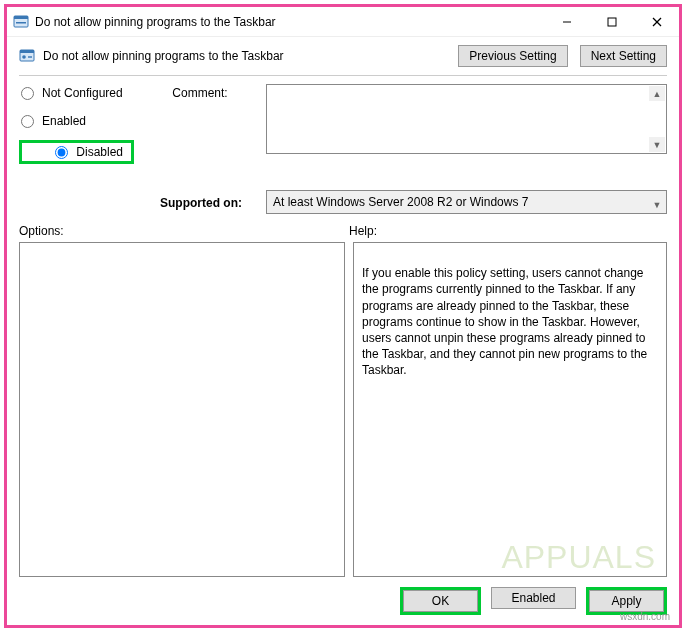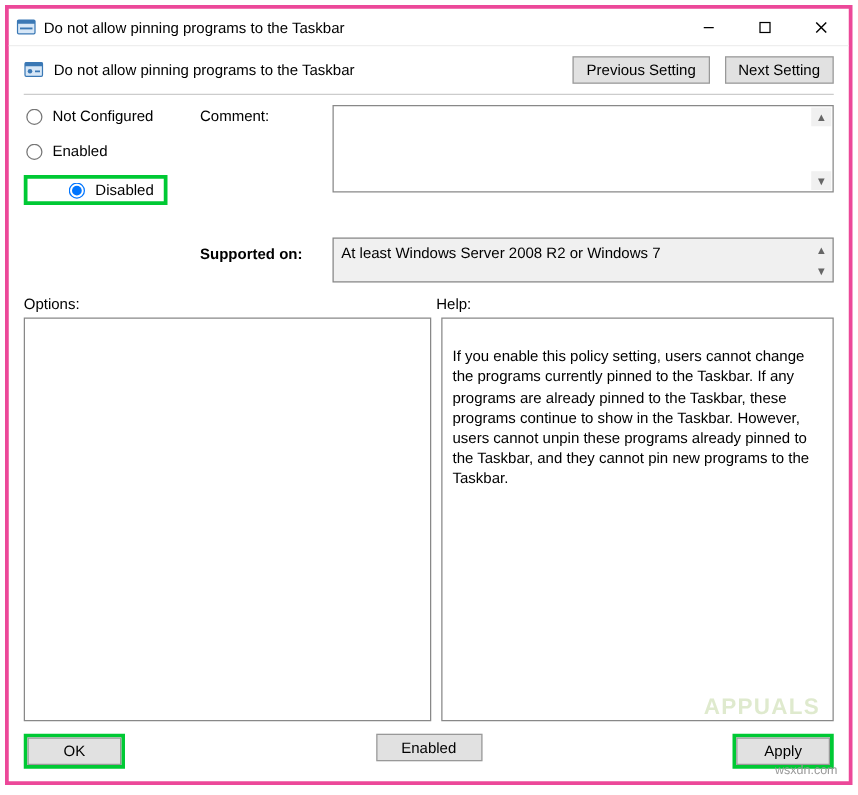--- a/index.html
+++ b/index.html
@@ -107,21 +107,21 @@
       gap: 4px;
       padding: 2px 2px;
     }
     .radio-item input { margin: 0 4px 0 0; }
     .highlight-green {
       border: 3px solid #00c934;
       padding: 0 6px 0 0;
       display: inline-flex;
       justify-content: flex-end;
     }
-    .label-comment { grid-column: 2; grid-row: 1; padding-top: 2px; }
+    .label-comment { grid-column: 2; grid-row: 1; padding-top: 2px; text-align: center; }
     .comment-box {
       grid-column: 3; grid-row: 1 / span 3;
       height: 70px;
       border: 1px solid #888;
       background: #fff;
       margin-bottom: 6px;
       position: relative;
     }
     .scroll-arrow {
       position: absolute;
@@ -129,21 +129,21 @@
       width: 16px; height: 15px;
       background: #f0f0f0;
       display:flex; align-items:center; justify-content:center;
       font-size:9px; color:#666;
     }
     .sa-up { top: 1px; }
     .sa-dn { bottom: 1px; }
     .label-supported { grid-column: 2; grid-row: 4; padding-top: 6px; white-space: nowrap; font-weight: bold; }
     .supported-box {
       grid-column: 3; grid-row: 4;
-      height: 36px;
+      height: 24px;
       border: 1px solid #888;
       background: #f0f0f0;
       padding: 4px 6px;
       position: relative;
     }
     .mid-labels {
       display: flex;
       padding: 10px 12px 4px 12px;
     }
     .mid-labels .left { width: 330px; }
@@ -162,35 +162,35 @@
     .help-box {
       flex: 1;
       border: 1px solid #888;
       background: #fff;
       padding: 6px 8px;
       overflow: hidden;
       line-height: 1.35;
     }
     .bottom-bar {
       display: flex;
-      justify-content: space-between;
+      justify-content: flex-end;
       gap: 10px;
       padding: 10px 12px 10px 12px;
     }
     .btn-hl {
       border: 3px solid #00c934;
       padding: 0;
     }
     .btn-hl .btn { min-width: 75px; }
     .watermark {
       position: absolute;
       right: 30px;
       bottom: 60px;
-      font-size: 18px;
-      font-weight: 700;
+      font-size: 32px;
+      font-weight: 400;
       color: rgba(128, 170, 60, 0.25);
       letter-spacing: 1px;
       pointer-events: none;
     }
     .wm-site {
       position: absolute;
       right: 16px;
       bottom: 14px;
       font-size: 10px;
       color: #999;

